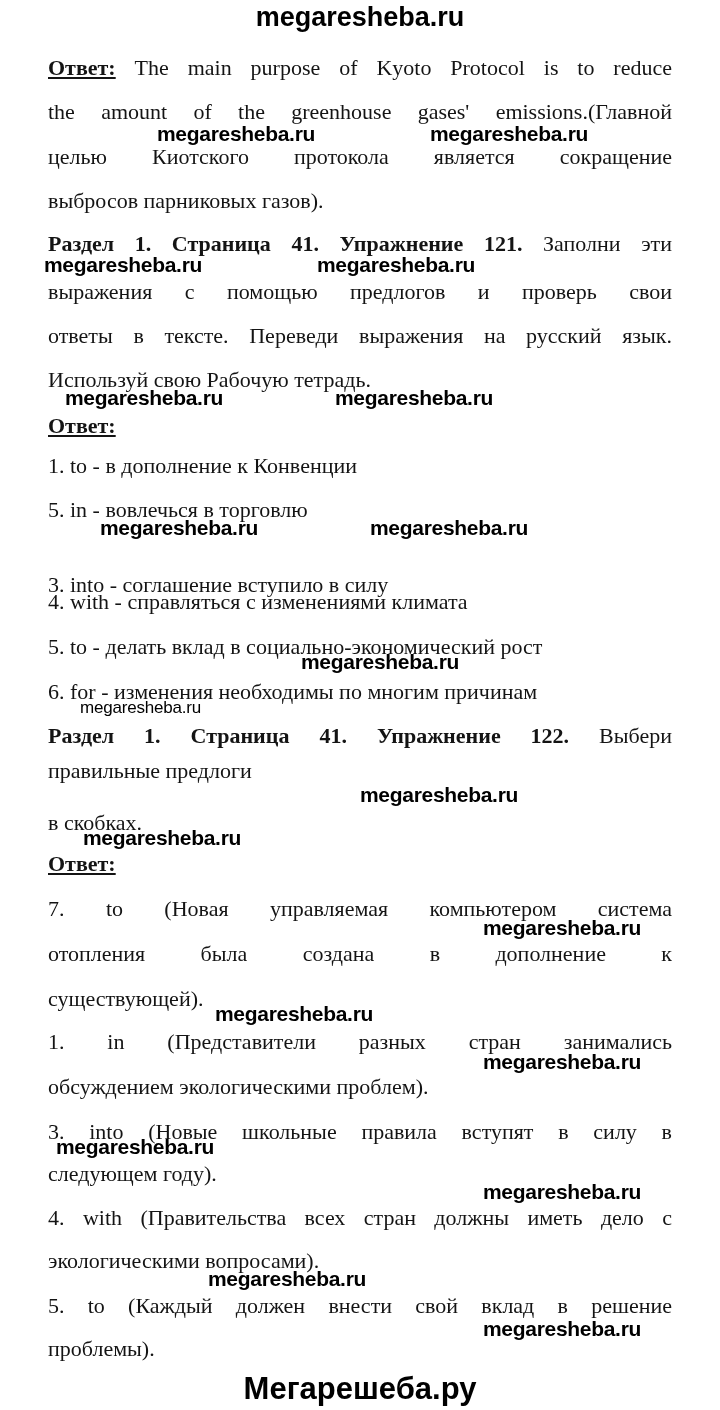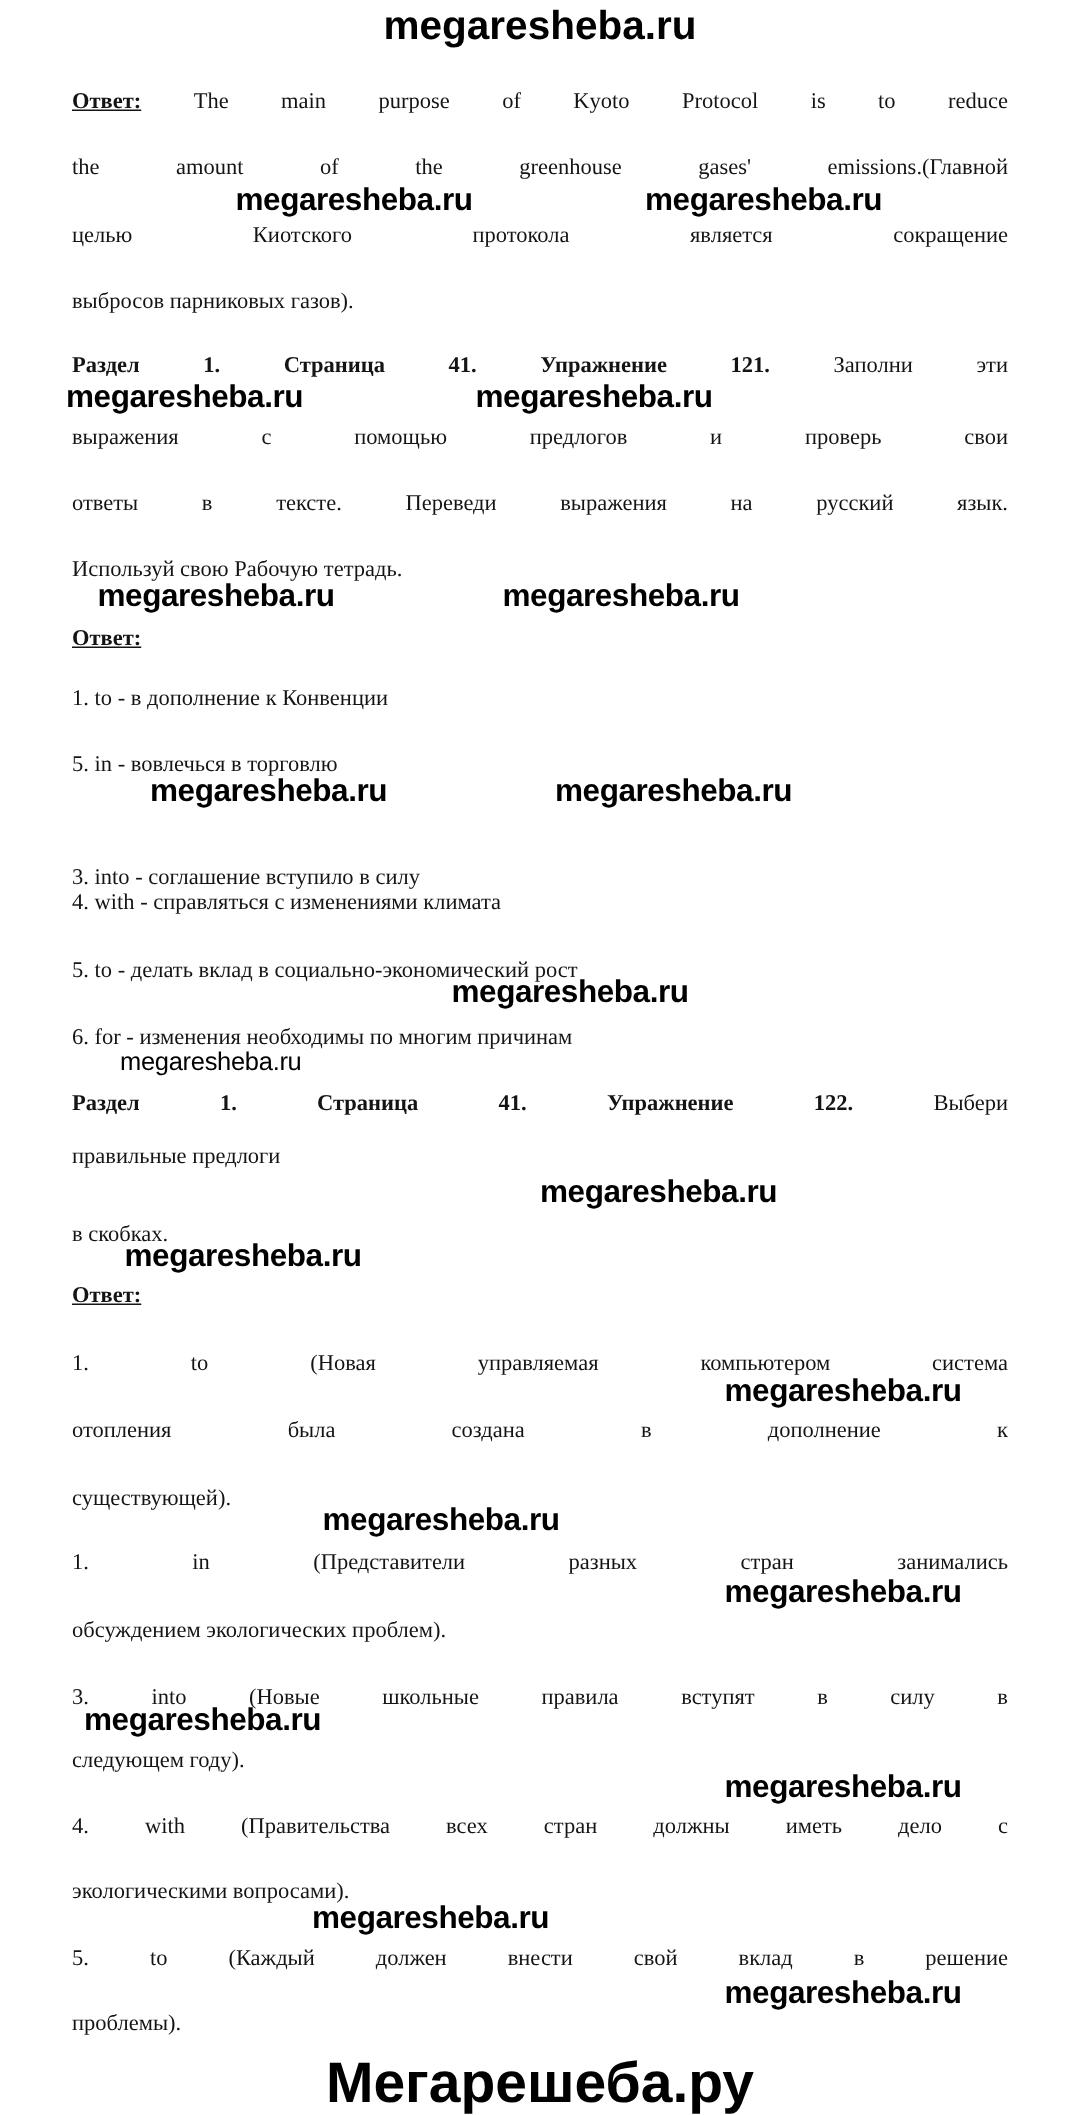--- a/index.html
+++ b/index.html
@@ -3,39 +3,39 @@
 <meta charset="utf-8">
 <style>
   html,body{margin:0;padding:0;background:#777;}
   #page{
     position:relative;width:720px;height:1410px;background:#ffffff;
     overflow:hidden;margin:0 auto;
     font-family:"Liberation Serif",serif;color:#141414;
   }
   .t{
     position:absolute;left:48px;width:624px;
-    font-size:15px;line-height:30px;white-space:nowrap;
+    font-size:22px;line-height:30px;white-space:nowrap;
     color:#141414;
   }
   .j{text-align:justify;text-align-last:justify;}
   .b{font-weight:bold;}
   .u{text-decoration:underline;}
   .wm{
     position:absolute;font-family:"Liberation Sans",sans-serif;
     font-weight:bold;font-size:21px;line-height:22px;color:#000;
     letter-spacing:-0.3px;white-space:nowrap;
   }
   .wm-sm{font-weight:normal;font-size:17px;line-height:18px;letter-spacing:-0.2px;}
   .brand{
     position:absolute;left:0;width:720px;text-align:center;
     font-family:"Liberation Sans",sans-serif;font-weight:bold;color:#000;
     white-space:nowrap;
   }
   .brand.top{top:2px;font-size:27px;line-height:30px;}
-  .brand.bottom{top:1372px;font-size:38px;line-height:34px;}
+  .brand.bottom{top:1372px;font-size:31px;line-height:34px;}
 </style>
 </head>
 <body>
 
 <div id="page">
 
   <div class="brand top">megaresheba.ru</div>
 
   <div class="t j" style="top:53px"><span class="b u">Ответ:</span> <span>The main purpose of Kyoto Protocol is to reduce</span></div>
   <div class="t j" style="top:97px">the amount of the greenhouse gases' emissions.(Главной</div>
@@ -55,25 +55,25 @@
   <div class="t" style="top:587px">4. with - справляться с изменениями климата</div>
   <div class="t" style="top:632px">5. to - делать вклад в социально-экономический рост</div>
   <div class="t" style="top:677px">6. for - изменения необходимы по многим причинам</div>
 
   <div class="t j" style="top:721px"><span class="b">Раздел 1. Страница 41. Упражнение 122.</span> <span>Выбери</span></div>
   <div class="t" style="top:756px">правильные предлоги</div>
   <div class="t" style="top:808px">в скобках.</div>
 
   <div class="t" style="top:849px"><span class="b u">Ответ:</span></div>
 
-  <div class="t j" style="top:894px">1. to (Новая управляемая компьютером система</div>
+  <div class="t j" style="top:894px">7. to (Новая управляемая компьютером система</div>
   <div class="t j" style="top:939px">отопления была создана в дополнение к</div>
   <div class="t" style="top:984px">существующей).</div>
   <div class="t j" style="top:1027px">1. in (Представители разных стран занимались</div>
-  <div class="t" style="top:1072px">обсуждением экологических проблем).</div>
+  <div class="t" style="top:1072px">обсуждением экологическими проблем).</div>
   <div class="t j" style="top:1117px">3. into (Новые школьные правила вступят в силу в</div>
   <div class="t" style="top:1159px">следующем году).</div>
   <div class="t j" style="top:1203px">4. with (Правительства всех стран должны иметь дело с</div>
   <div class="t" style="top:1246px">экологическими вопросами).</div>
   <div class="t j" style="top:1291px">5. to (Каждый должен внести свой вклад в решение</div>
   <div class="t" style="top:1334px">проблемы).</div>
 
   <div class="wm" style="left:157px;top:123px">megaresheba.ru</div>
   <div class="wm" style="left:430px;top:123px">megaresheba.ru</div>
   <div class="wm" style="left:44px;top:254px">megaresheba.ru</div>

